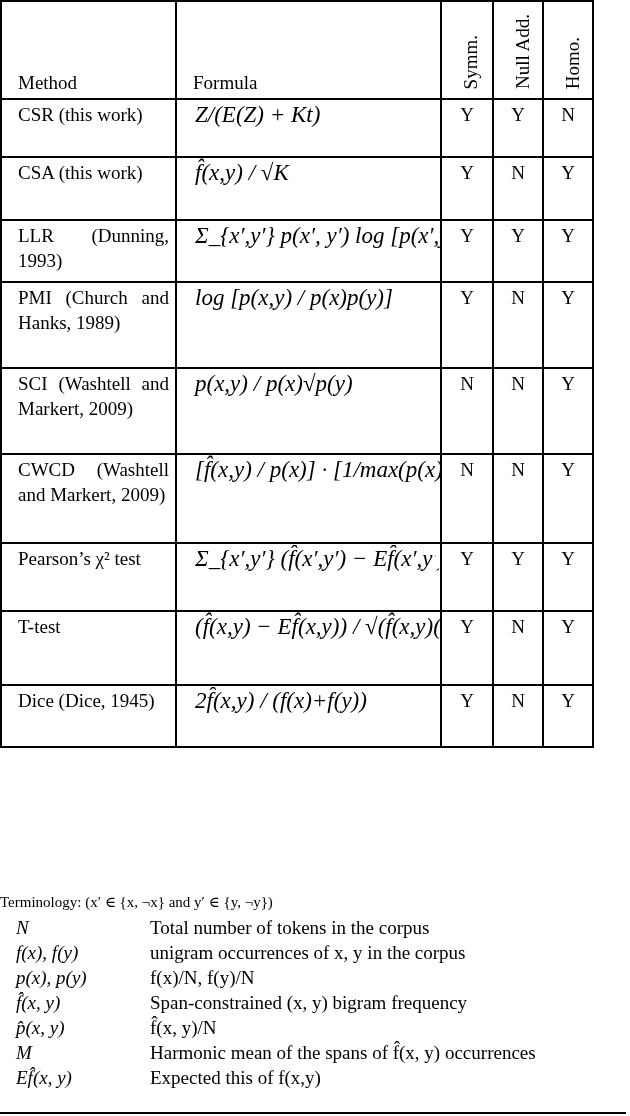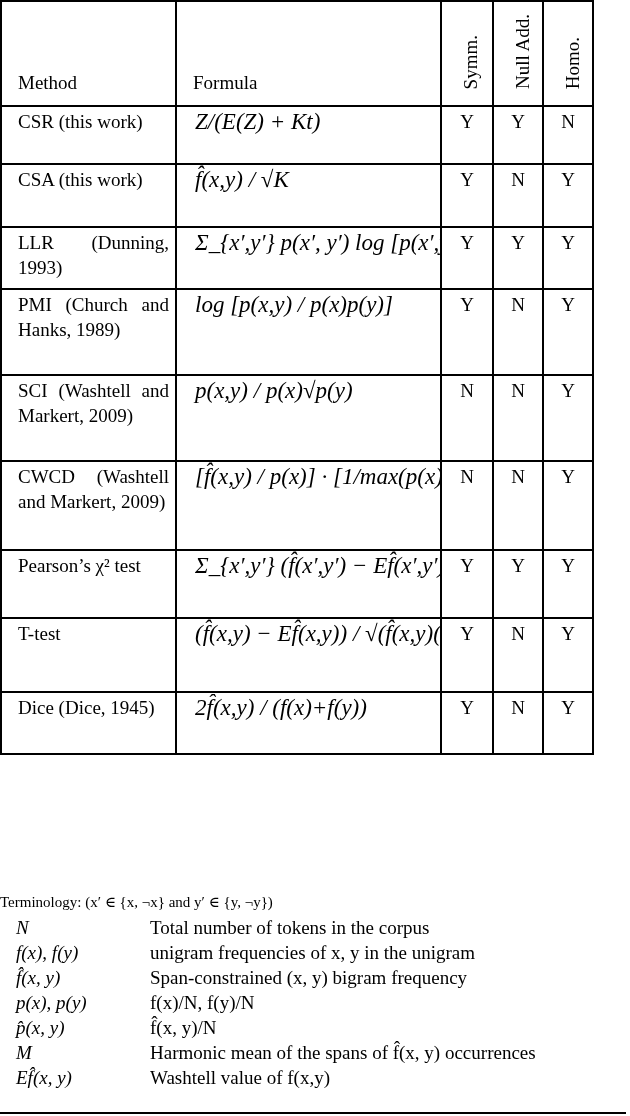--- a/index.html
+++ b/index.html
@@ -1,33 +1,33 @@
 <!DOCTYPE html>
 <html><head>
 <meta charset="utf-8">
 <style>
   html, body { margin:0; padding:0; background:#fff; }
   body { width:630px; height:1116px; position:relative; overflow:hidden;
          font-family:"Liberation Serif", "DejaVu Serif", serif; color:#000; font-size:19px; }
   table.main { position:absolute; left:0; top:0; border-collapse:collapse; width:592px; table-layout:fixed; }
   table.main td, table.main th { border:2px solid #000; vertical-align:top; padding:2px 6px 2px 16px; line-height:25px; font-weight:normal; }
-  table.main th { vertical-align:bottom; text-align:left; height:91px; padding-bottom:10px; }
+  table.main th { vertical-align:bottom; text-align:left; height:91px; padding-bottom:3px; }
   col.c1 { width:175px; } col.c2 { width:265px; } col.c3 { width:52px; } col.c4 { width:50px; } col.c5 { width:50px; }
   .method { text-align:justify; text-align-last:auto; }
   .yn { text-align:center; padding-left:2px !important; padding-right:2px !important; }
   .vert { writing-mode:vertical-rl; transform:rotate(180deg); white-space:nowrap; display:inline-block; }
   th.vh { text-align:center; padding:0 2px 6px 2px; }
   .formula { font-family:"Liberation Serif", "DejaVu Serif", serif; font-style:italic; font-size:23px; padding-left:18px !important; white-space:nowrap; overflow:hidden; }
   .row-csr td { height:52px; }
   .row-csa td { height:57px;margin-left:22px; }
   .row-llr td { height:56px; }
   .row-pmi td { height:80px;margin-left:44px; }
   .row-sci td { height:80px; }
   .row-cwcd td { height:83px; }
-  .row-pearson td { height:62px; }
+  .row-pearson td { height:62px;border-radius:25px; }
   .row-ttest td { height:68px; }
   .row-dice td { height:56px;border-radius:24px; }
   .row-ochiai td { height:83px; }
   .row-jaccard td { height:56px; }
   .terms { position:absolute; left:0; top:890px; width:620px; }
   .terms-head { font-size:15px; line-height:25px; }
   .term-row { display:flex; line-height:25px; font-size:19px; }
   .term-sym { width:134px; padding-left:16px; font-style:italic; }
   .term-def { flex:1; }
   .bottom-rule { position:absolute; left:0; top:1112px; width:626px; height:2px; background:#000; }
@@ -120,36 +120,36 @@
 </table>
 
 <div class="terms">
   <div class="terms-head">Terminology: (x′ ∈ {x, ¬x} and y′ ∈ {y, ¬y})</div>
   <div class="term-row">
     <span class="term-sym">N</span>
     <span class="term-def">Total number of tokens in the corpus</span>
   </div>
   <div class="term-row">
     <span class="term-sym">f(x), f(y)</span>
-    <span class="term-def">unigram frequencies of x, y in the unigram</span>
+    <span class="term-def">unigram occurrences of x, y in the corpus</span>
+  </div>
+  <div class="term-row">
+    <span class="term-sym">p(x), p(y)</span>
+    <span class="term-def">f(x)/N, f(y)/N</span>
   </div>
   <div class="term-row">
     <span class="term-sym">f̂(x, y)</span>
     <span class="term-def">Span-constrained (x, y) bigram frequency</span>
-  </div>
-  <div class="term-row">
-    <span class="term-sym">p(x), p(y)</span>
-    <span class="term-def">f(x)/N, f(y)/N</span>
   </div>
   <div class="term-row">
     <span class="term-sym">p̂(x, y)</span>
     <span class="term-def">f̂(x, y)/N</span>
   </div>
   <div class="term-row">
     <span class="term-sym">M</span>
     <span class="term-def">Harmonic mean of the spans of f̂(x, y) occurrences</span>
   </div>
   <div class="term-row">
     <span class="term-sym">Ef̂(x, y)</span>
-    <span class="term-def">Washtell value of f(x,y)</span>
+    <span class="term-def">Expected this of f(x,y)</span>
   </div>
 </div>
 <div class="bottom-rule"></div>
 
 </body></html>

